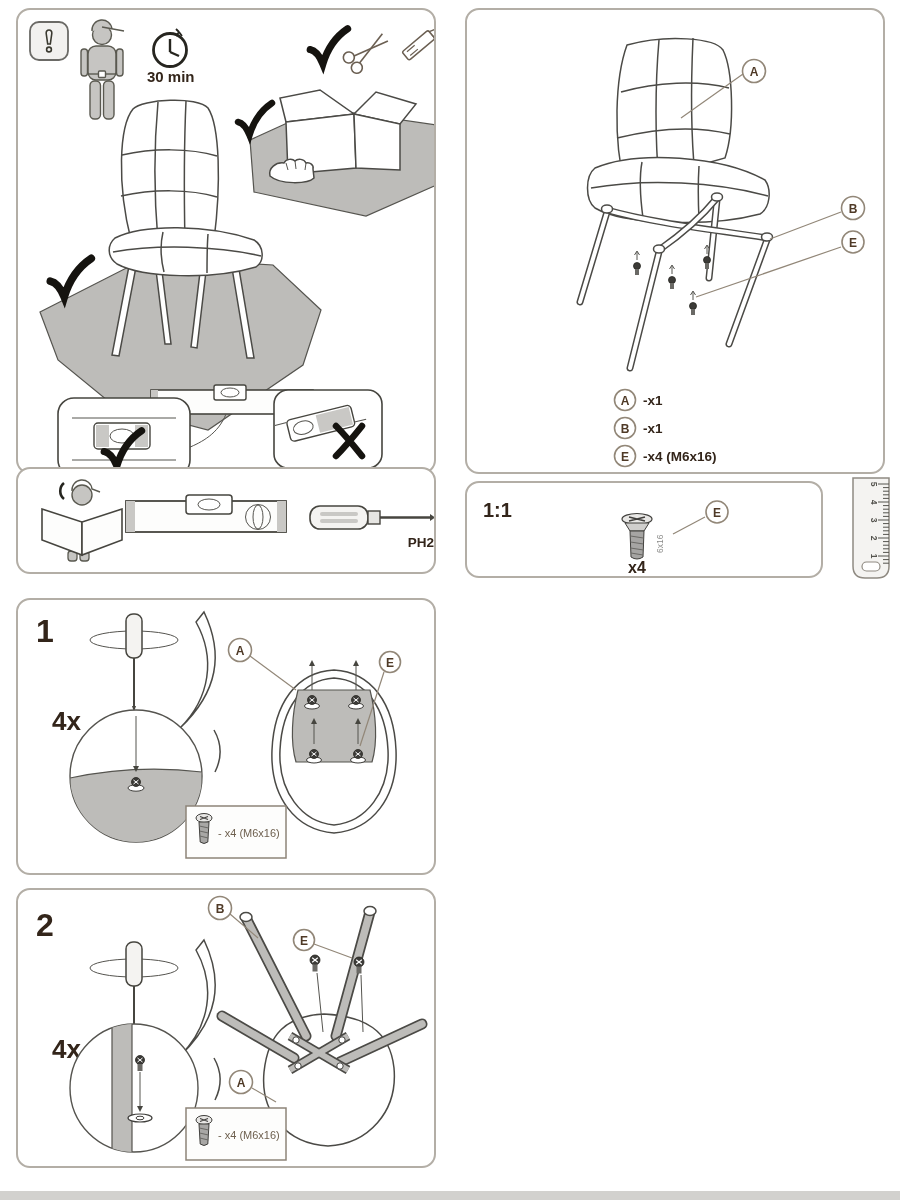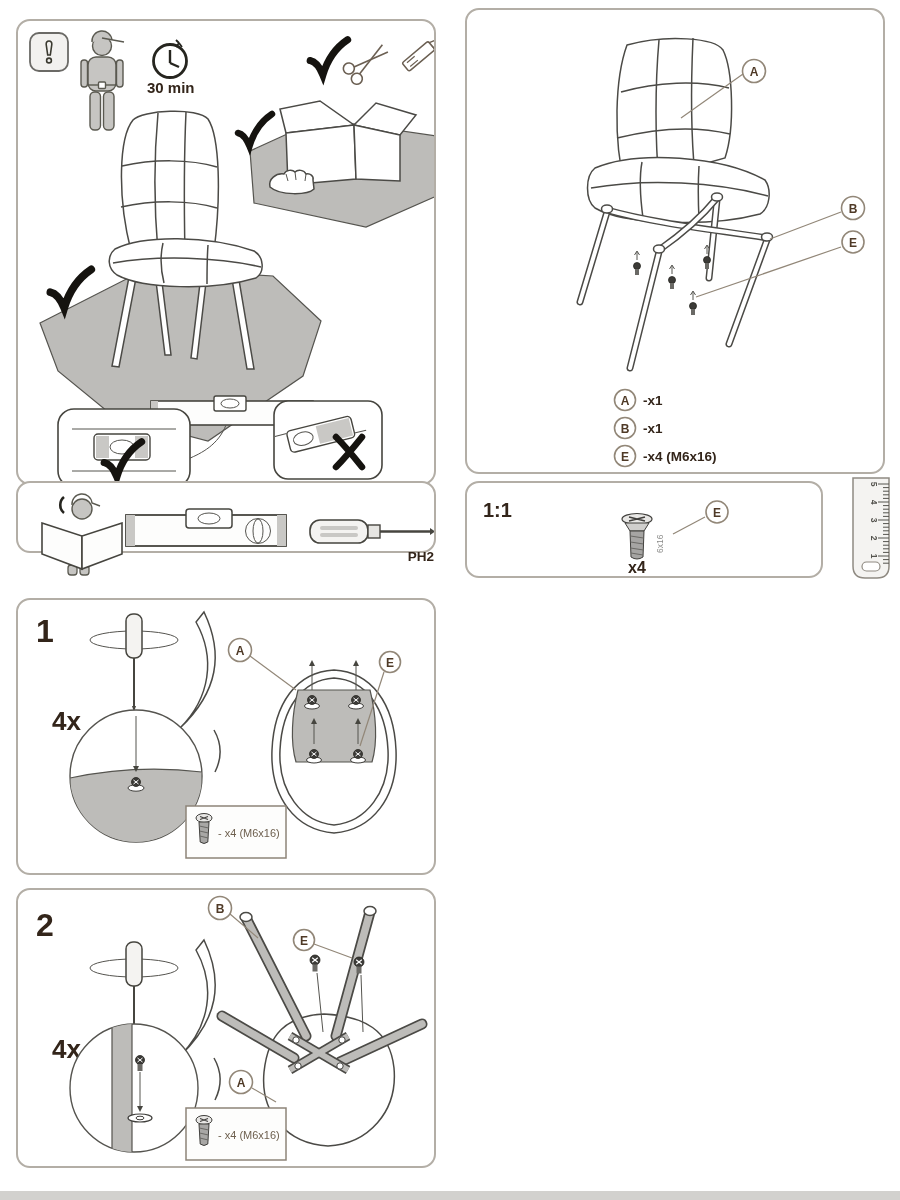--- a/index.html
+++ b/index.html
@@ -18,21 +18,21 @@
   .tl{font-family:"Liberation Sans",sans-serif;font-weight:bold;fill:#4f3a27;}
   .callout{stroke:#928778;stroke-width:1.6;fill:#ffffff;}
   .leader{stroke:#928778;stroke-width:1.2;fill:none;}
   .thin{stroke:#55544f;stroke-width:1;fill:none;}
   .screwhead{fill:#3c3b38;stroke:#26251f;stroke-width:.8;}
   .bottom-strip{position:absolute;left:0;top:1191px;width:900px;height:9px;background:#d2d1ce;}
 </style>
 </head>
 <body>
 
-<section class="panel" style="left:16px;top:8px;width:420px;height:466px;margin-top:11px;">
+<section class="panel" style="left:16px;top:8px;width:420px;height:466px;">
 <svg width="416" height="462" viewBox="0 0 416 462">
 
   <g>
     <rect x="12" y="12" width="38" height="38" rx="9" fill="#f2f1ef" stroke="#6b6a66" stroke-width="1.8"></rect>
     <path d="M31,20 C33,20 34,21.5 33.8,23.5 L32.3,34 L29.7,34 L28.2,23.5 C28,21.5 29,20 31,20 Z" fill="none" stroke="#3a392f" stroke-width="1.6"></path>
     <circle cx="31" cy="39.5" r="2.4" fill="none" stroke="#3a392f" stroke-width="1.6"></circle>
   </g>
 
   <g stroke="#5a5950" stroke-width="1.4">
     <circle cx="84" cy="25" r="9.5" fill="#c6c5c2"></circle>
@@ -235,21 +235,21 @@
     </g>
     <g>
       <circle class="callout" cx="158" cy="446" r="10.5"></circle>
       <text class="tl" x="158" y="450.5" font-size="12" text-anchor="middle">E</text>
       <text class="t" x="176" y="451" font-size="13.5">-x4 (M6x16)</text>
     </g>
   </g>
 </svg>
 </section>
 
-<section class="panel" style="left:16px;top:481px;width:420px;height:72px;">
+<section class="panel" style="left:16px;top:467px;width:420px;height:107px;">
 <svg width="416" height="93" viewBox="0 0 416 93">
   <g>
     <circle cx="64" cy="26" r="10" fill="#c6c5c2" stroke="#5a5950" stroke-width="1.4"></circle>
     <path d="M54,22 A10,10 0 0 1 74,20 L82,23" fill="none" stroke="#5a5950" stroke-width="1.4"></path>
     <path d="M46,14 C41,18 41,26 46,30" fill="none" stroke="#26251f" stroke-width="2.6"></path>
     <rect x="50" y="82" width="9" height="10" rx="3" fill="#c6c5c2" stroke="#5a5950" stroke-width="1.3"></rect>
     <rect x="62" y="82" width="9" height="10" rx="3" fill="#c6c5c2" stroke="#5a5950" stroke-width="1.3"></rect>
     <path d="M24,40 L64,53 L64,86 L24,71 Z" fill="#fdfdfc" stroke="#46453f" stroke-width="1.6"></path>
     <path d="M104,40 L64,53 L64,86 L104,71 Z" fill="#fdfdfc" stroke="#46453f" stroke-width="1.6"></path>
   </g>

